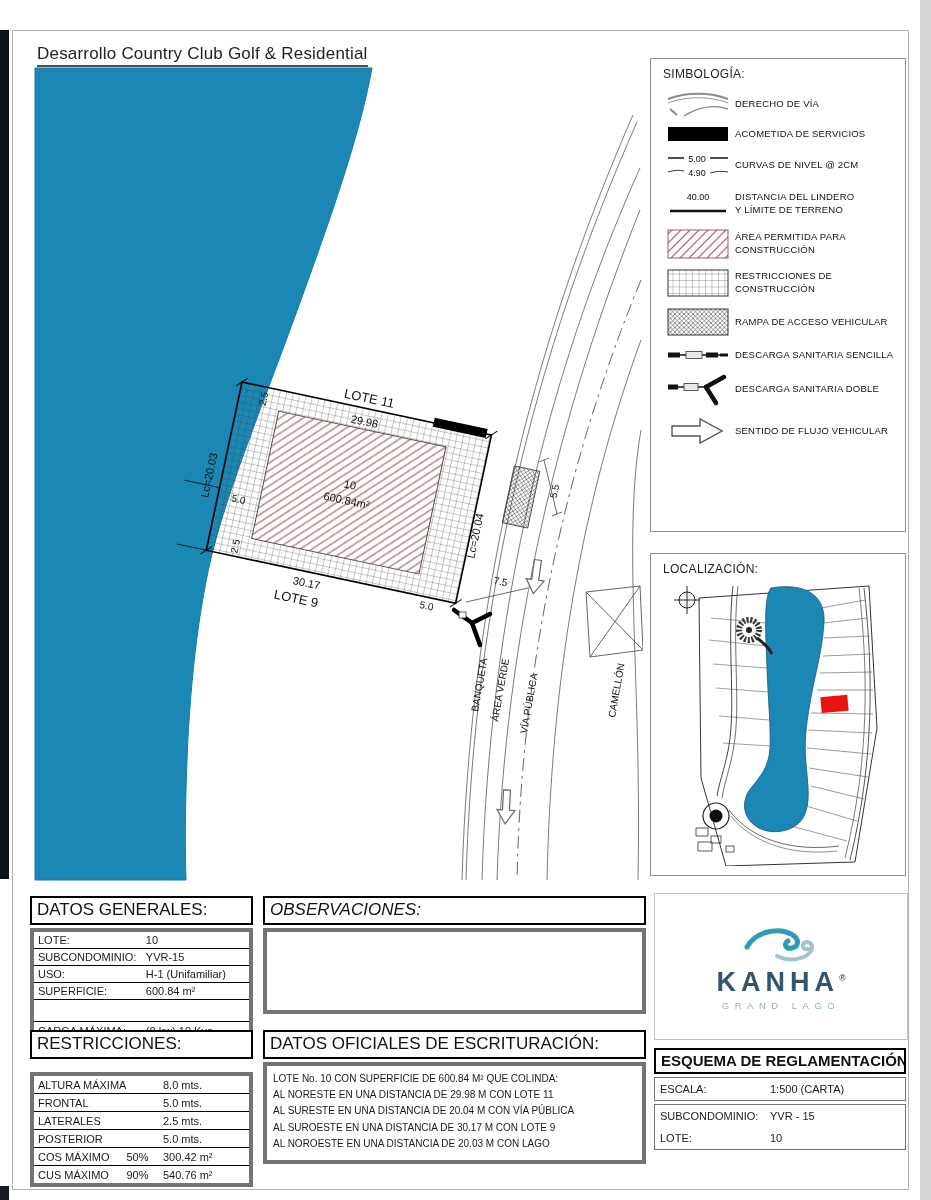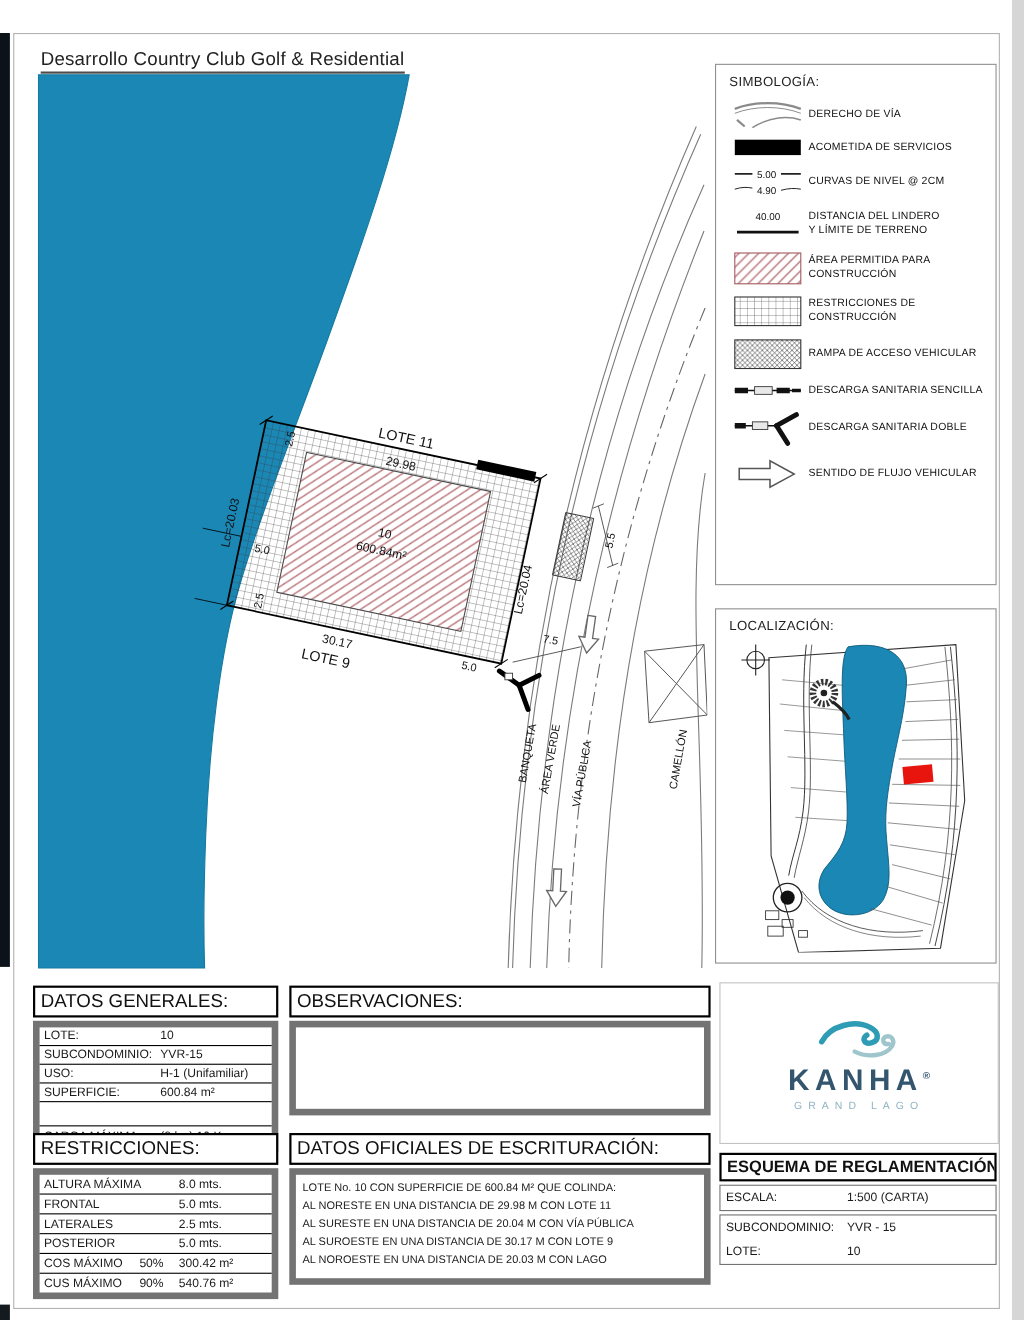--- a/index.html
+++ b/index.html
@@ -20,29 +20,29 @@
   
   #simbologia{left:650px;top:58px;width:256px;height:474px;}
   .leg-row{display:flex;align-items:center;margin:6px 6px 6px 10px;}
   .leg-sym{width:74px;flex:0 0 74px;display:flex;justify-content:center;}
   .leg-label{font-size:9.5px;color:#111;line-height:1.35;white-space:pre-line;letter-spacing:.2px;}
   
   #localizacion{left:650px;top:553px;width:256px;height:323px;}
   
   .hdr-box{border:2px solid #000;background:#fff;box-sizing:border-box;
            font-size:17px;color:#111;padding:2px 5px 3px 5px;white-space:nowrap;overflow:hidden;}
-  .body-box{border:6px solid #737373;background:#fff;box-sizing:border-box;}
+  .body-box{border:4px solid #737373;background:#fff;box-sizing:border-box;}
   .trow{position:relative;border-bottom:1px solid #000;font-size:11px;}
   .trow:last-child{border-bottom:none;}
   .trow .lab{position:absolute;left:4px;top:50%;transform:translateY(-50%);white-space:nowrap;}
   .trow .val{position:absolute;left:52%;top:50%;transform:translateY(-50%);white-space:nowrap;}
   .trow .pct{position:absolute;left:43%;top:50%;transform:translateY(-50%);white-space:nowrap;}
   .trow .val2{position:absolute;left:60%;top:50%;transform:translateY(-50%);white-space:nowrap;}
   #datos-generales{left:30px;top:896px;width:223px;}
-  #observaciones{left:263px;top:896px;width:383px;}
+  #observaciones{left:263px;top:896px;width:383px;font-style:italic;}
   #restricciones{left:30px;top:1030px;width:223px;border-radius:12px;}
   #escrituracion{left:263px;top:1030px;width:383px;}
   .esc-line{font-size:10px;line-height:1.62;white-space:nowrap;}
   
   #kanha-panel{left:654px;top:893px;width:252px;height:145px;border:1px solid #c2c2c2;
                display:flex;flex-direction:column;align-items:center;justify-content:center;}
   #kanha-word{font-size:27px;font-weight:bold;color:#33556d;letter-spacing:5px;margin-top:2px;white-space:nowrap;}
   #kanha-word sup{font-size:9px;letter-spacing:0;}
   #kanha-sub{font-size:9.5px;color:#8fb3c2;letter-spacing:5.5px;margin-top:2px;white-space:nowrap;}
   #esquema{left:654px;top:1048px;width:252px;}
@@ -364,21 +364,21 @@
     </div>
   </div>
 
   <div class="abs" id="observaciones">
     <div class="hdr-box">OBSERVACIONES:</div>
     <div class="body-box" style="margin-top:3px;height:86px;"></div>
   </div>
 
   <div class="abs" id="restricciones">
     <div class="hdr-box">RESTRICCIONES:</div>
-    <div class="body-box" style="margin-top:3px;">
+    <div class="body-box" style="margin-top:13px;">
       <div class="trow" style="height:17px">
         <span class="lab">ALTURA MÁXIMA</span>
           <span class="pct"></span>
           <span class="val2">8.0 mts.</span>
         </div>
       <div class="trow" style="height:17px">
         <span class="lab">FRONTAL</span>
           <span class="pct"></span>
           <span class="val2">5.0 mts.</span>
         </div>

